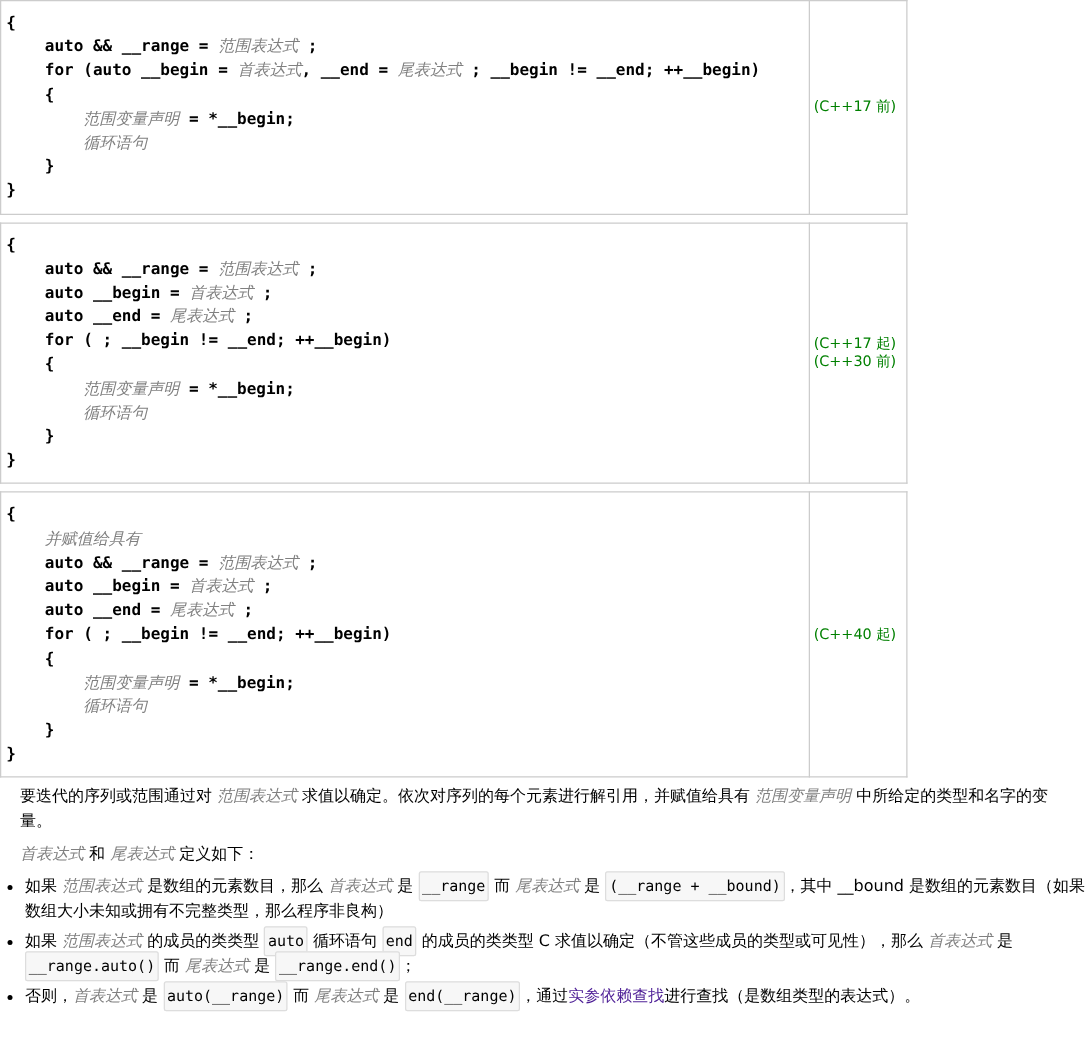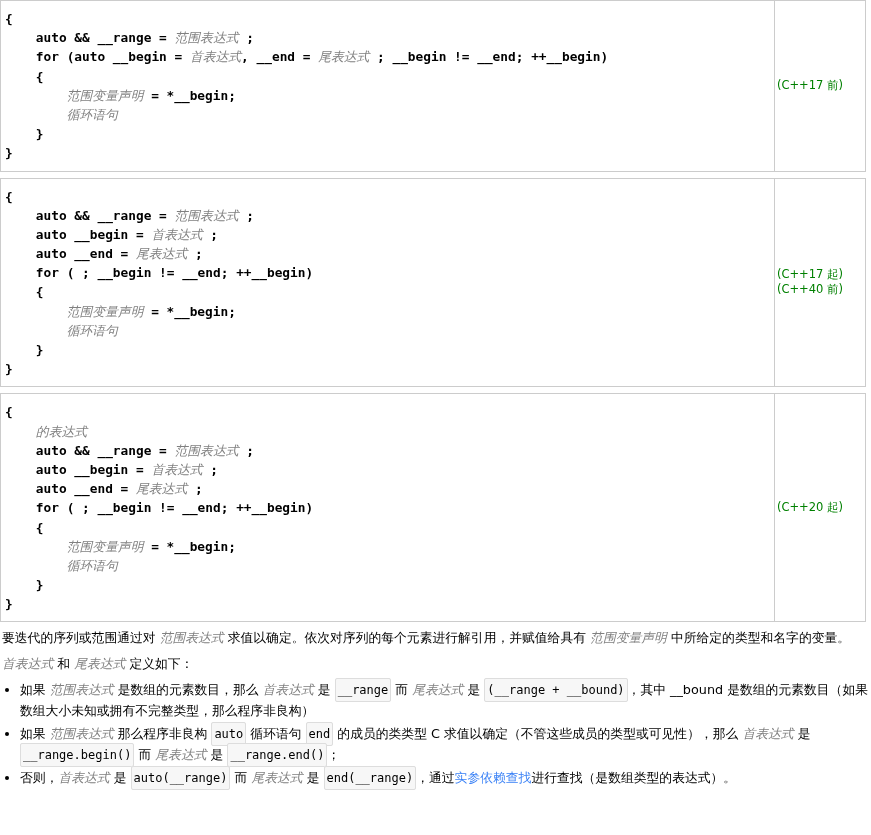--- a/index.html
+++ b/index.html
@@ -7,72 +7,72 @@
     font-family: "DejaVu Sans", "Microsoft YaHei", Arial, sans-serif;
     font-size: 12.8px;
     margin: 0;
     padding: 0;
     color: #000;
     background: #fff;
     width: 871px;
   }
   .rev-table {
     border-collapse: collapse;
-    width: 866px;
+    width: 726px;
     margin-bottom: 6px;
   }
   .rev-row td {
     border: 1px solid #ccc;
     vertical-align: middle;
   }
   .rev-code {
     padding: 8px 4px 8px 4px;
   }
   .rev-label {
     width: 78px;
     text-align: right;
     font-size: 11.5px;
     color: #008000;
-    padding: 2px 22px 2px 2px;
+    padding: 2px 8px 2px 2px;
     white-space: nowrap;
   }
   .codeblock {
     font-family: "DejaVu Sans Mono", Consolas, monospace;
     font-size: 12.8px;
     line-height: 1.5;
     white-space: pre;
     color: #000;
   }
   .kw { font-weight: bold; color: #000; }
   .plc { font-style: italic; color: #808080; }
   .prose {
     font-size: 12.8px;
     line-height: 1.55;
-    margin: 6px 2px;
+    margin: 6px 16px;
   }
   .term { font-style: italic; color: #808080; }
   .tt {
     font-family: "DejaVu Sans Mono", Consolas, monospace;
     background: #f7f7f7;
     border: 1px solid #ddd;
     padding: 4px 2px;
     border-radius: 2px;
     color: #000;
     font-style: normal;
     font-size: 12px;
   }
   ul.bullets {
     margin: 4px 0 0 0;
     padding-left: 20px;
   }
   ul.bullets li {
     margin: 3px 0;
     line-height: 1.6;
   }
-  a.link { color: #3b82f6; text-decoration: none; }
+  a.link { color: #4c1d95; text-decoration: none; }
 </style>
 </head>
 <body>
 
 <table class="rev-table">
   <tbody>
       <tr class="rev-row">
     <td class="rev-code">
 <div class="codeblock"><span class="kw">{</span>
     <span class="kw">auto &amp;&amp; __range = </span><span class="plc">范围表达式</span><span class="kw"> ;</span>
@@ -100,60 +100,60 @@
     <span class="kw">auto __end = </span><span class="plc">尾表达式</span><span class="kw"> ;</span>
     <span class="kw">for ( ; __begin != __end; ++__begin)</span>
     <span class="kw">{</span>
         <span class="plc">范围变量声明</span><span class="kw"> = *__begin;</span>
         <span class="plc">循环语句</span>
     <span class="kw">}</span>
 <span class="kw">}</span></div>
     </td>
     <td class="rev-label">
       <span>(C++17 起)</span><br>
-      <span>(C++40 前)</span>
+      <span>(C++30 前)</span>
     </td>
   </tr>
 </tbody>
   </table>
 
 <table class="rev-table">
   <tbody>
       <tr class="rev-row">
     <td class="rev-code">
 <div class="codeblock"><span class="kw">{</span>
-    <span class="plc">的表达式</span>
+    <span class="plc">并赋值给具有</span>
     <span class="kw">auto &amp;&amp; __range = </span><span class="plc">范围表达式</span><span class="kw"> ;</span>
     <span class="kw">auto __begin = </span><span class="plc">首表达式</span><span class="kw"> ;</span>
     <span class="kw">auto __end = </span><span class="plc">尾表达式</span><span class="kw"> ;</span>
     <span class="kw">for ( ; __begin != __end; ++__begin)</span>
     <span class="kw">{</span>
         <span class="plc">范围变量声明</span><span class="kw"> = *__begin;</span>
         <span class="plc">循环语句</span>
     <span class="kw">}</span>
 <span class="kw">}</span></div>
     </td>
     <td class="rev-label">
-      <span>(C++20 起)</span>
+      <span>(C++40 起)</span>
     </td>
   </tr>
 </tbody>
   </table>
 
 <p class="prose">
   <span>要迭代的序列或范围通过对 </span><span class="term">范围表达式</span><span> 求值以确定。依次对序列的每个元素进行解引用，并赋值给具有 </span><span class="term">范围变量声明</span><span> 中所给定的类型和名字的变量。</span>
 </p>
 
 <p class="prose">
   <span class="term">首表达式</span><span> 和 </span><span class="term">尾表达式</span><span> 定义如下：</span>
 </p>
 
 <ul class="bullets">
   <li>
     <span>如果 </span><span class="term">范围表达式</span><span> 是数组的元素数目，那么 </span><span class="term">首表达式</span><span> 是 </span><span class="tt">__range</span><span> 而 </span><span class="term">尾表达式</span><span> 是 </span><span class="tt">(__range + __bound)</span><span>，其中 __bound 是数组的元素数目（如果数组大小未知或拥有不完整类型，那么程序非良构）</span>
   </li>
   <li>
-    <span>如果 </span><span class="term">范围表达式</span><span> 那么程序非良构 </span><span class="tt">auto</span><span> 循环语句 </span><span class="tt">end</span><span> 的成员的类类型 C 求值以确定（不管这些成员的类型或可见性），那么 </span><span class="term">首表达式</span><span> 是 </span><span class="tt">__range.begin()</span><span> 而 </span><span class="term">尾表达式</span><span> 是 </span><span class="tt">__range.end()</span><span>；</span>
+    <span>如果 </span><span class="term">范围表达式</span><span> 的成员的类类型 </span><span class="tt">auto</span><span> 循环语句 </span><span class="tt">end</span><span> 的成员的类类型 C 求值以确定（不管这些成员的类型或可见性），那么 </span><span class="term">首表达式</span><span> 是 </span><span class="tt">__range.auto()</span><span> 而 </span><span class="term">尾表达式</span><span> 是 </span><span class="tt">__range.end()</span><span>；</span>
   </li>
   <li>
     <span>否则，</span><span class="term">首表达式</span><span> 是 </span><span class="tt">auto(__range)</span><span> 而 </span><span class="term">尾表达式</span><span> 是 </span><span class="tt">end(__range)</span><span>，通过</span><a href="#" class="link">实参依赖查找</a><span>进行查找（是数组类型的表达式）。</span>
   </li>
 </ul>
 
 </body></html>

